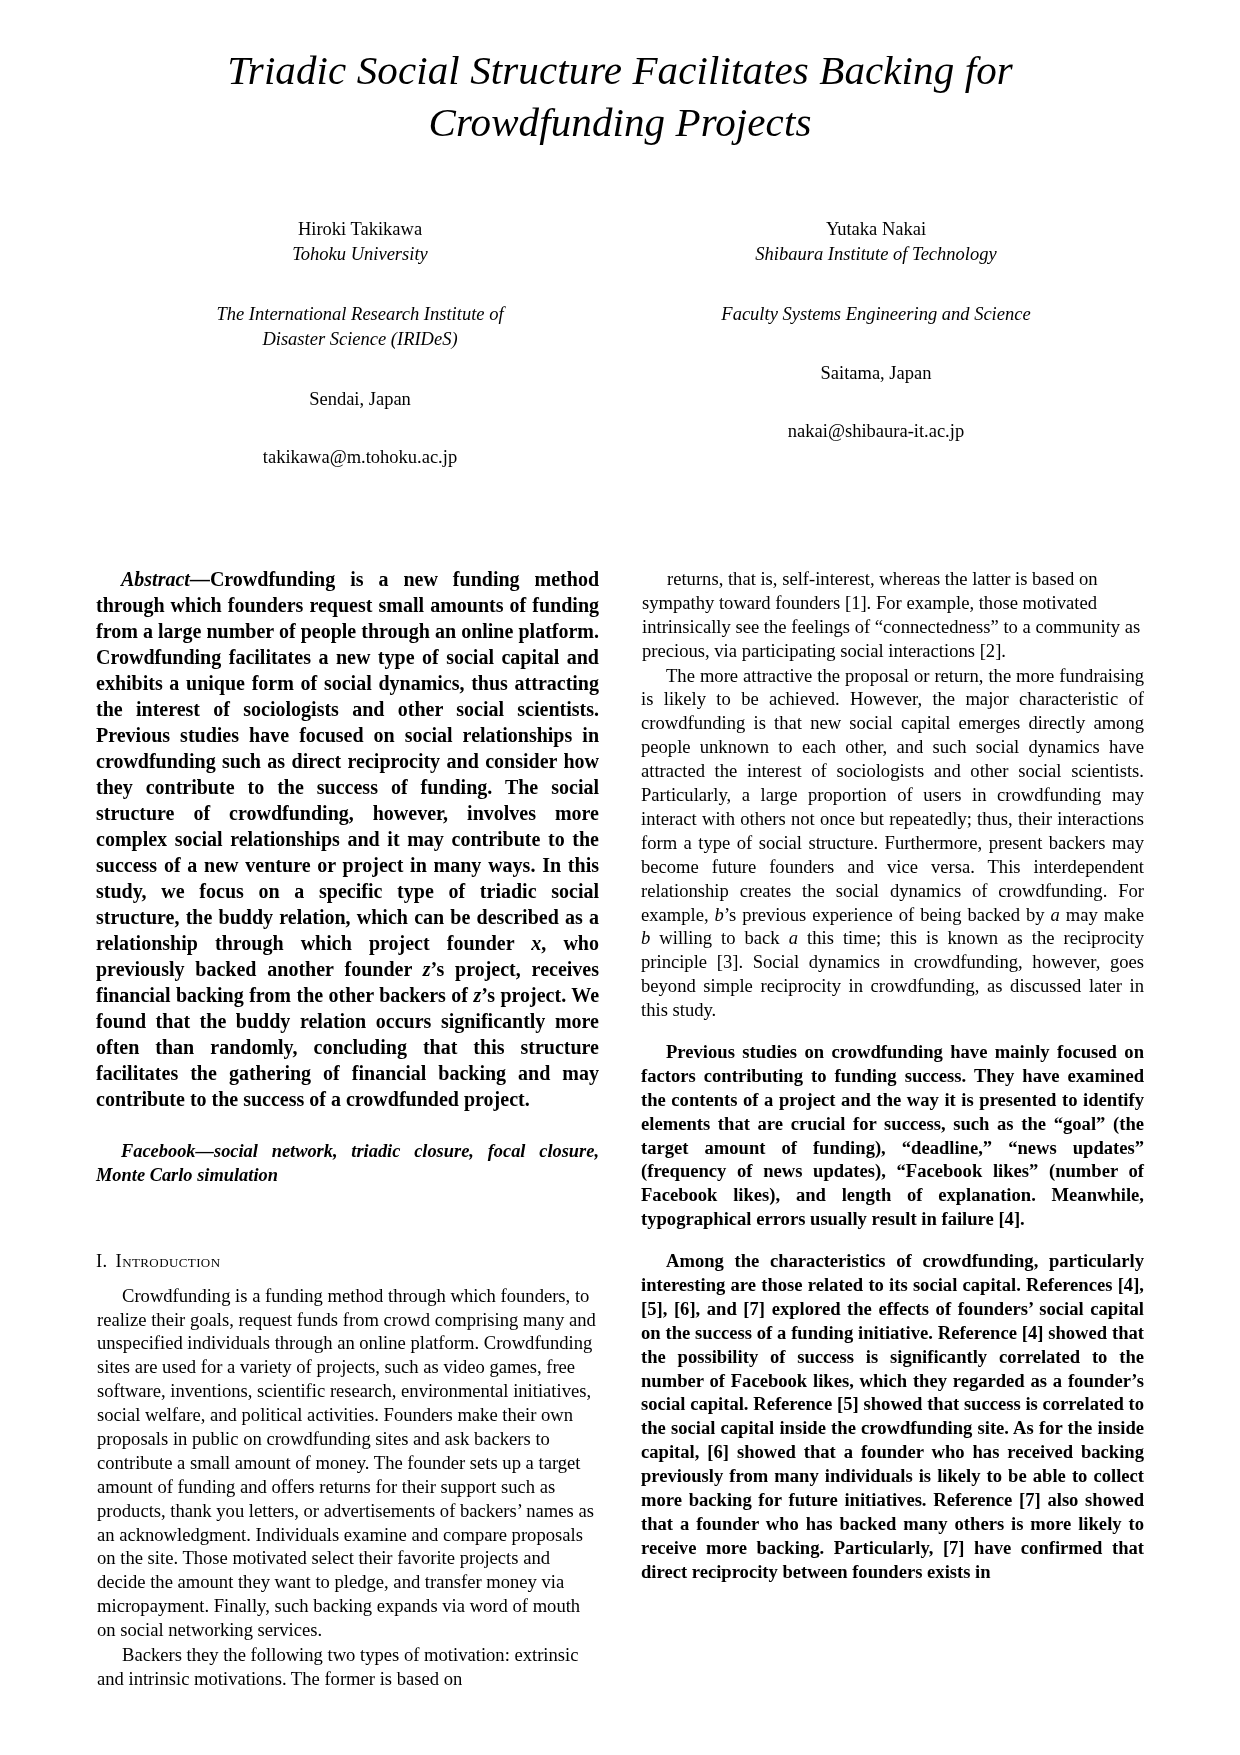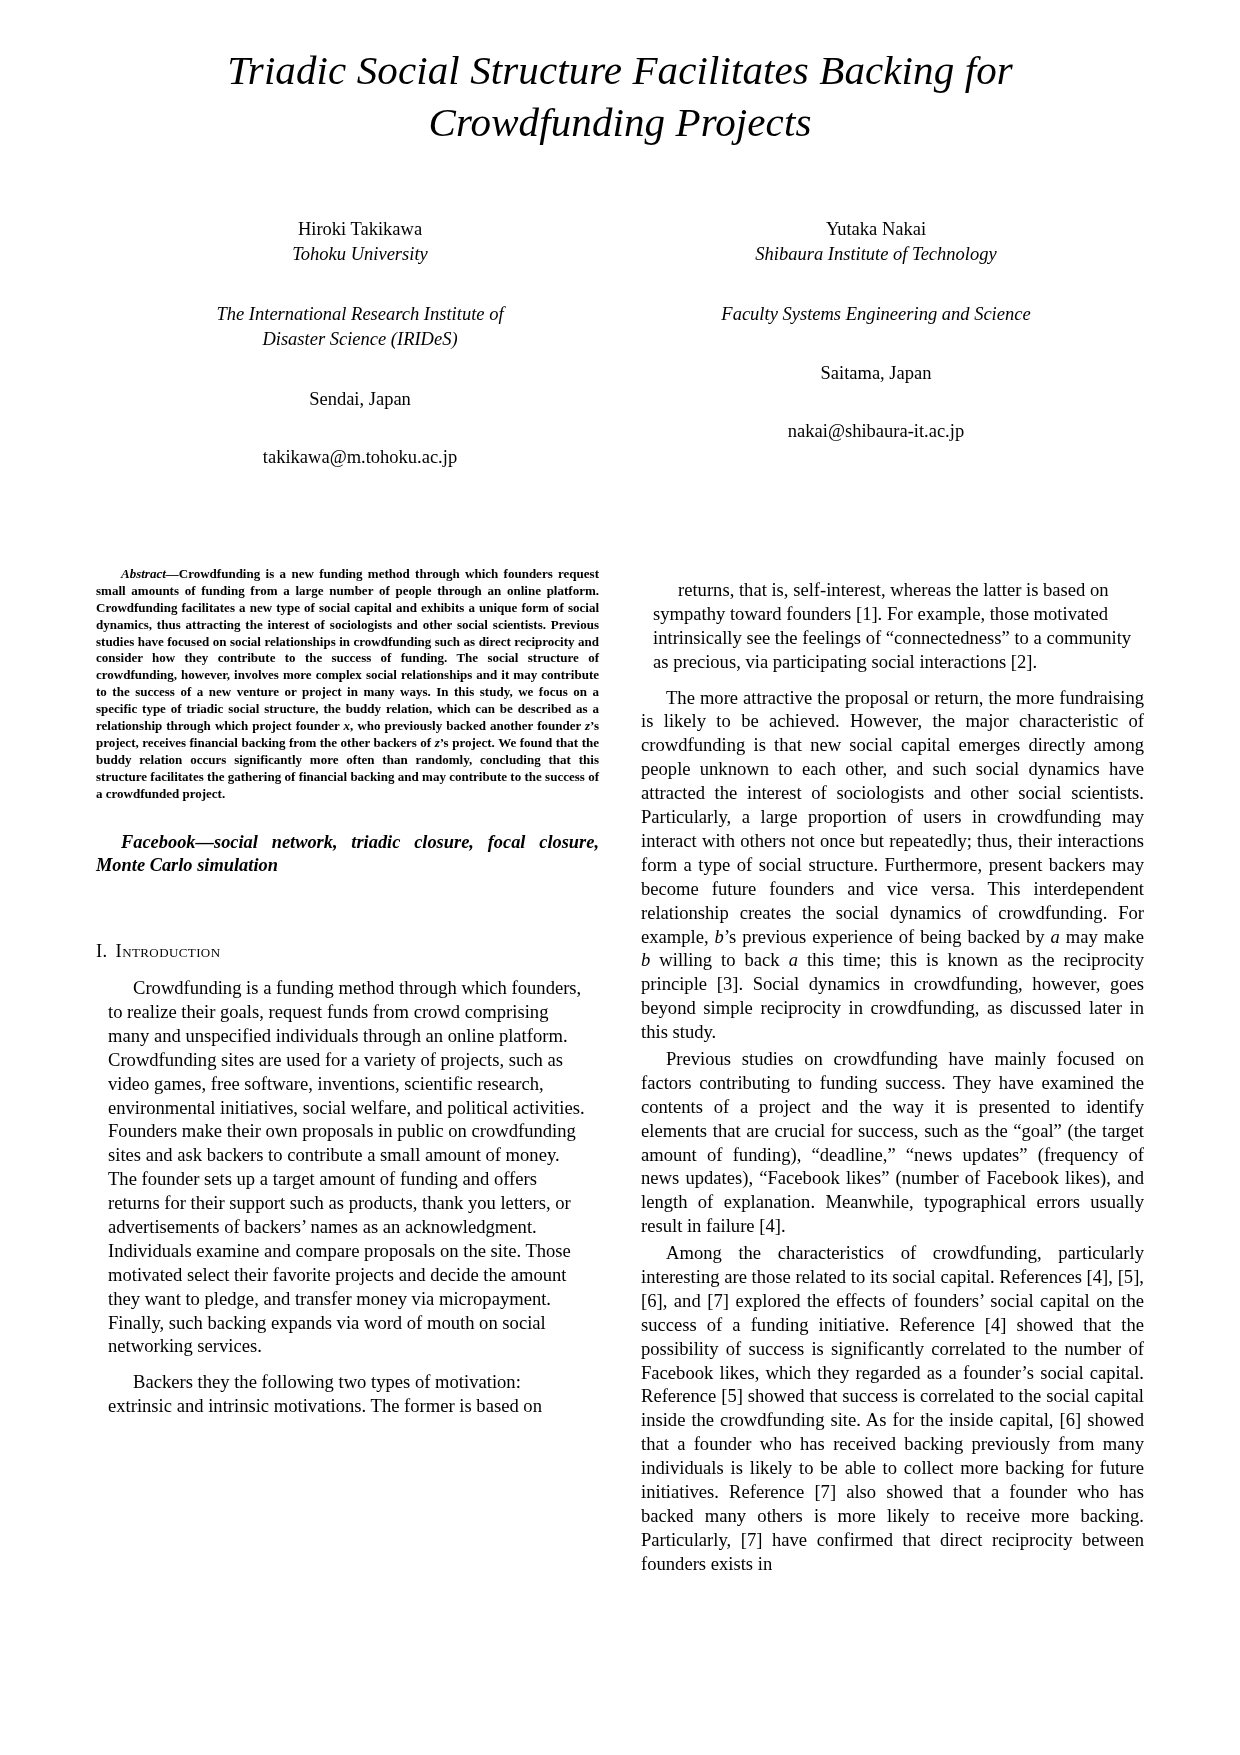--- a/index.html
+++ b/index.html
@@ -86,21 +86,21 @@
     font-size: 18.6px;
     line-height: 1.285;
   }
 
   p.abstract {
     margin: 0;
     font-weight: bold;
     text-align: justify;
     text-indent: 25px;
     line-height: 1.30;
-    font-size: 13px;
+    font-size: 20px;
   }
   p.abstract .lead {
     font-style: italic;
     font-weight: bold;
   }
   p.keywords {
     margin: 28px 0 0 0;
     font-weight: bold;
     font-style: italic;
     text-align: justify;
@@ -116,37 +116,38 @@
     text-align: left;
     margin: 62px 0 10px 0;
     letter-spacing: 0.4px;
   }
   h2.section-head .numeral {
     font-variant: normal;
     margin-right: 8px;
   }
 
   p.body-left {
-    margin: 12px;
+    margin: 1px;
     text-align: left;
     text-indent: 25px;
     line-height: 1.285;
   }
   p.body-just {
     margin: 0;
     text-align: justify;
     text-indent: 25px;
     line-height: 1.285;
   }
   p.body-just.tight,
   p.body-left.tight {
     margin-top: 0;
   }
   p.spaced {
-    margin-top: 3px;
+    margin-top: 18px;
+    font-weight: bold;
   }
   .var { font-style: italic; }
 </style>
 </head>
 <body>
 
 <div class="page">
 
   <div class="title-block">
     <h1 class="paper-title">Triadic Social Structure Facilitates Backing for Crowdfunding Projects</h1>

